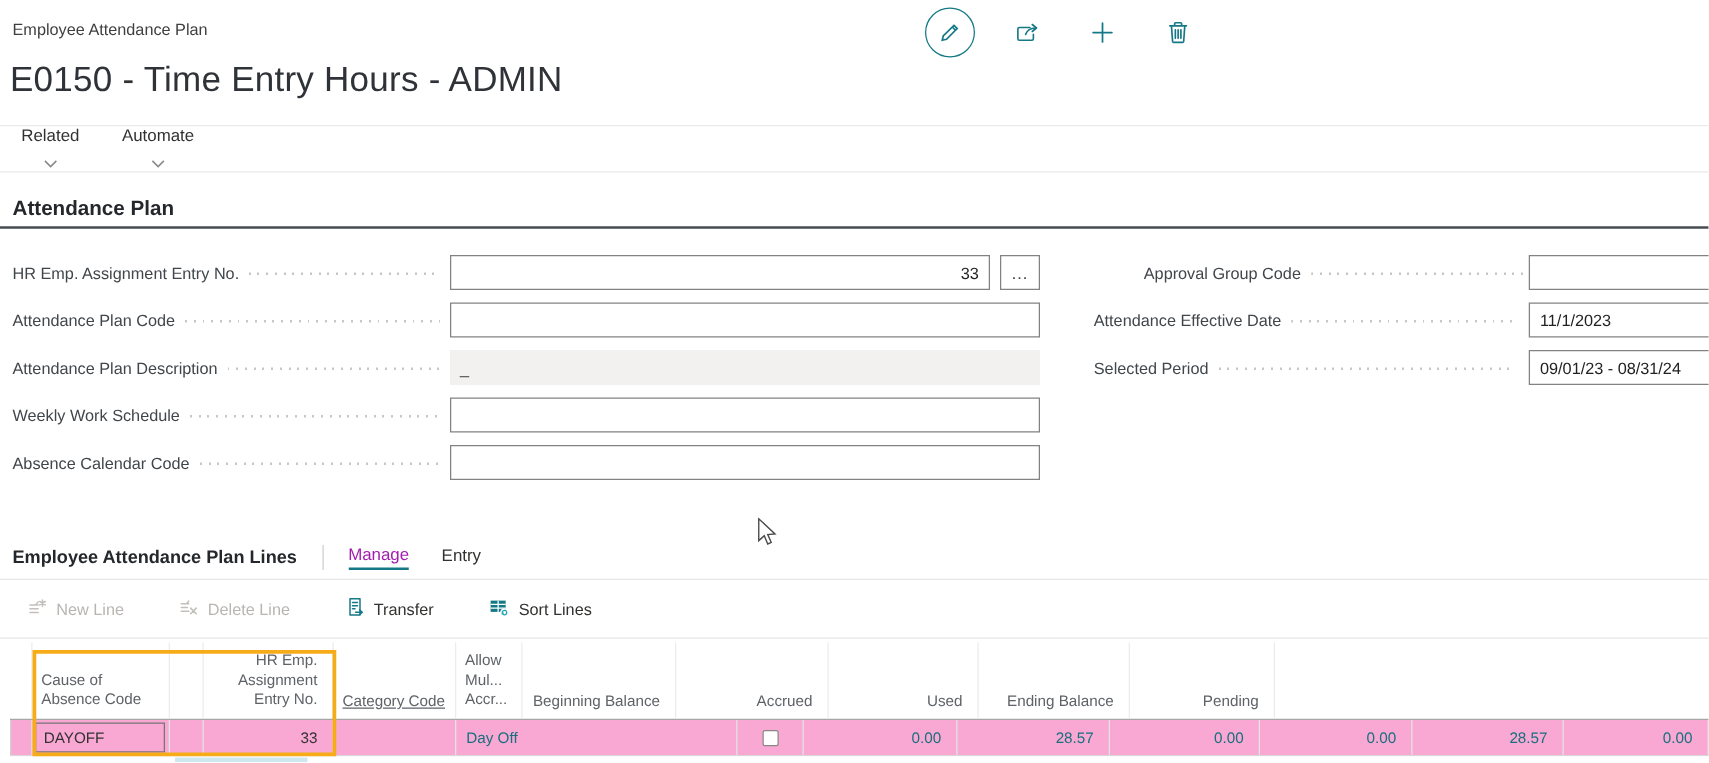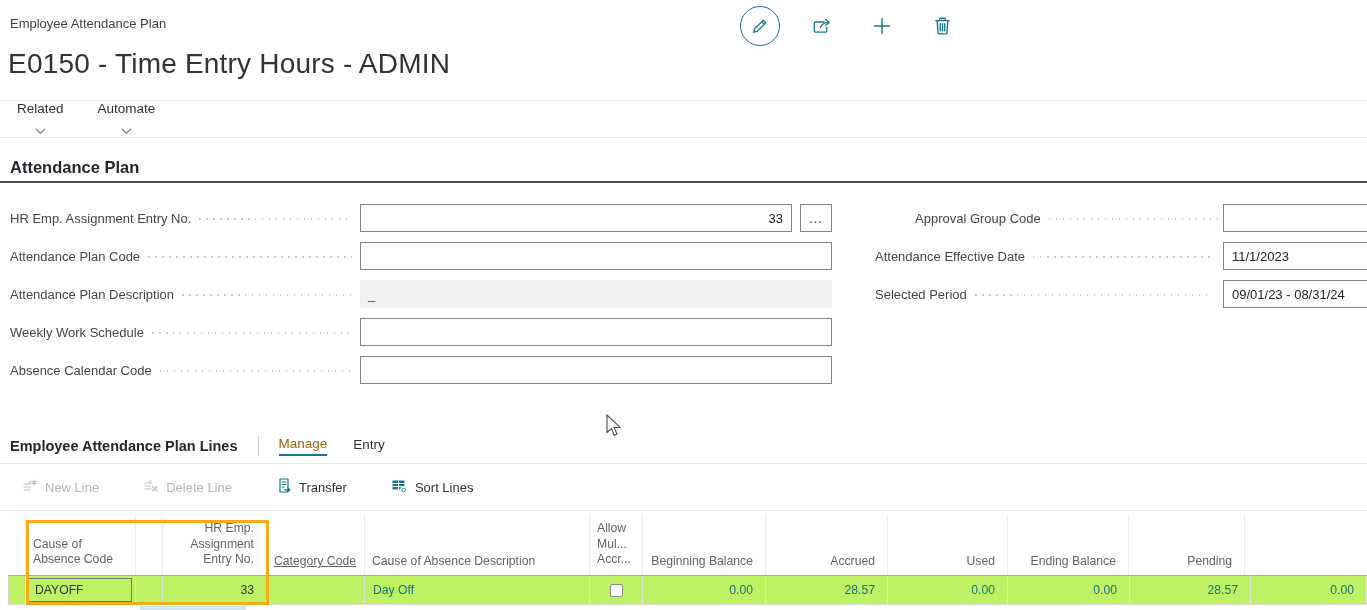--- a/index.html
+++ b/index.html
@@ -36,32 +36,32 @@
   .fld-box.disabled { background:#f2f1f0; border:none; color:#3f3f3f; }
   .assist-btn { position:absolute; width:32px; height:28px; border:1px solid #828282; background:#fff;
                 font-size:14px; color:#444; display:flex; align-items:center; justify-content:center;
                 cursor:pointer; letter-spacing:1px; }
 
   
   .lines-hdr { position:absolute; left:10px; top:436px; display:flex; align-items:center; }
   .lines-title { font-size:14.5px; font-weight:700; color:#24272b; }
   .tab-divider { width:1px; height:20px; background:#cfcecd; margin:0 20px; }
   .tab { font-size:13.5px; cursor:pointer; padding-bottom:3px; }
-  .tab.active { color:#a16207; border-bottom:2px solid #147886; margin-right:26px; }
+  .tab.active { color:#a21caf; border-bottom:2px solid #147886; margin-right:26px; }
   .tab.plain { color:#323130; }
   .lines-rule1 { position:absolute; left:0; top:463px; width:1367px; height:1px; background:#e6e6e6; }
   .lines-rule2 { position:absolute; left:0; top:510px; width:1367px; height:1px; background:#e6e6e6; }
   .lines-toolbar { position:absolute; left:22px; top:471px; height:32px; display:flex; align-items:center; gap:44px; }
   .tb-item { display:flex; align-items:center; gap:7px; font-size:13px; color:#323130; cursor:pointer; }
   .tb-item.disabled { color:#b8b5b2; cursor:default; }
 
   
   .grid { position:absolute; left:8px; top:514px; width:1359px; }
   .g-hdr { display:flex; height:62px; border-bottom:1px solid #a6a6a6; }
-  .g-row { display:flex; height:29px; border-bottom:1px solid #d8d8d8; background:#bef264; }
+  .g-row { display:flex; height:29px; border-bottom:1px solid #d8d8d8; background:#f9a8d4; }
   .g-cell { position:relative; height:100%; font-size:12.2px; display:flex; align-items:center; }
   .g-hdr .g-cell { align-items:flex-end; padding-bottom:7px; color:#5f6368; border-right:1px solid #ececec; }
   .g-row .g-cell { border-right:1px solid #e3e3e3; color:#333; }
   .hd-l { justify-content:flex-start; padding-left:7px; text-align:left; }
   .hd-r { justify-content:flex-end; padding-right:12px; text-align:right; }
   .num-cell { justify-content:flex-end; padding-right:12px; color:#196f7d !important; }
   .c-sel{width:18px;} .c-cause{width:110px;} .c-gap{width:27px;} .c-hr{width:104px;}
   .c-cat{width:98px;text-decoration:underline;} .c-desc{width:225px;} .c-allow{width:53px;}
   .c-beg{width:123px;} .c-acc{width:122px;} .c-used{width:120px;}
   .c-adj{width:122px;} .c-end{width:121px;} .c-pend{width:116px;}
@@ -253,23 +253,20 @@
       <div class="g-cell c-sel"></div>
       <div class="g-cell c-cause hd-l">
           <span class="hdr-wrap w-narrow">Cause of Absence Code</span>
         </div>
       <div class="g-cell c-gap"></div>
       <div class="g-cell c-hr hd-r">
           <span class="hdr-wrap w-hr" style="text-align:right;">HR Emp. Assignment Entry No.</span>
         </div>
       <div class="g-cell c-cat hd-l">
           <span>Category Code</span>
-        </div>
-      <div class="g-cell c-desc hd-l">
-          <span>Cause of Absence Description</span>
         </div>
       <div class="g-cell c-allow hd-l">
           <span class="hdr-wrap w-allow">Allow Mul... Accr...</span>
         </div>
       <div class="g-cell c-beg hd-r">
           <span>Beginning Balance</span>
         </div>
       <div class="g-cell c-acc hd-r">
           <span>Accrued</span>
         </div>

